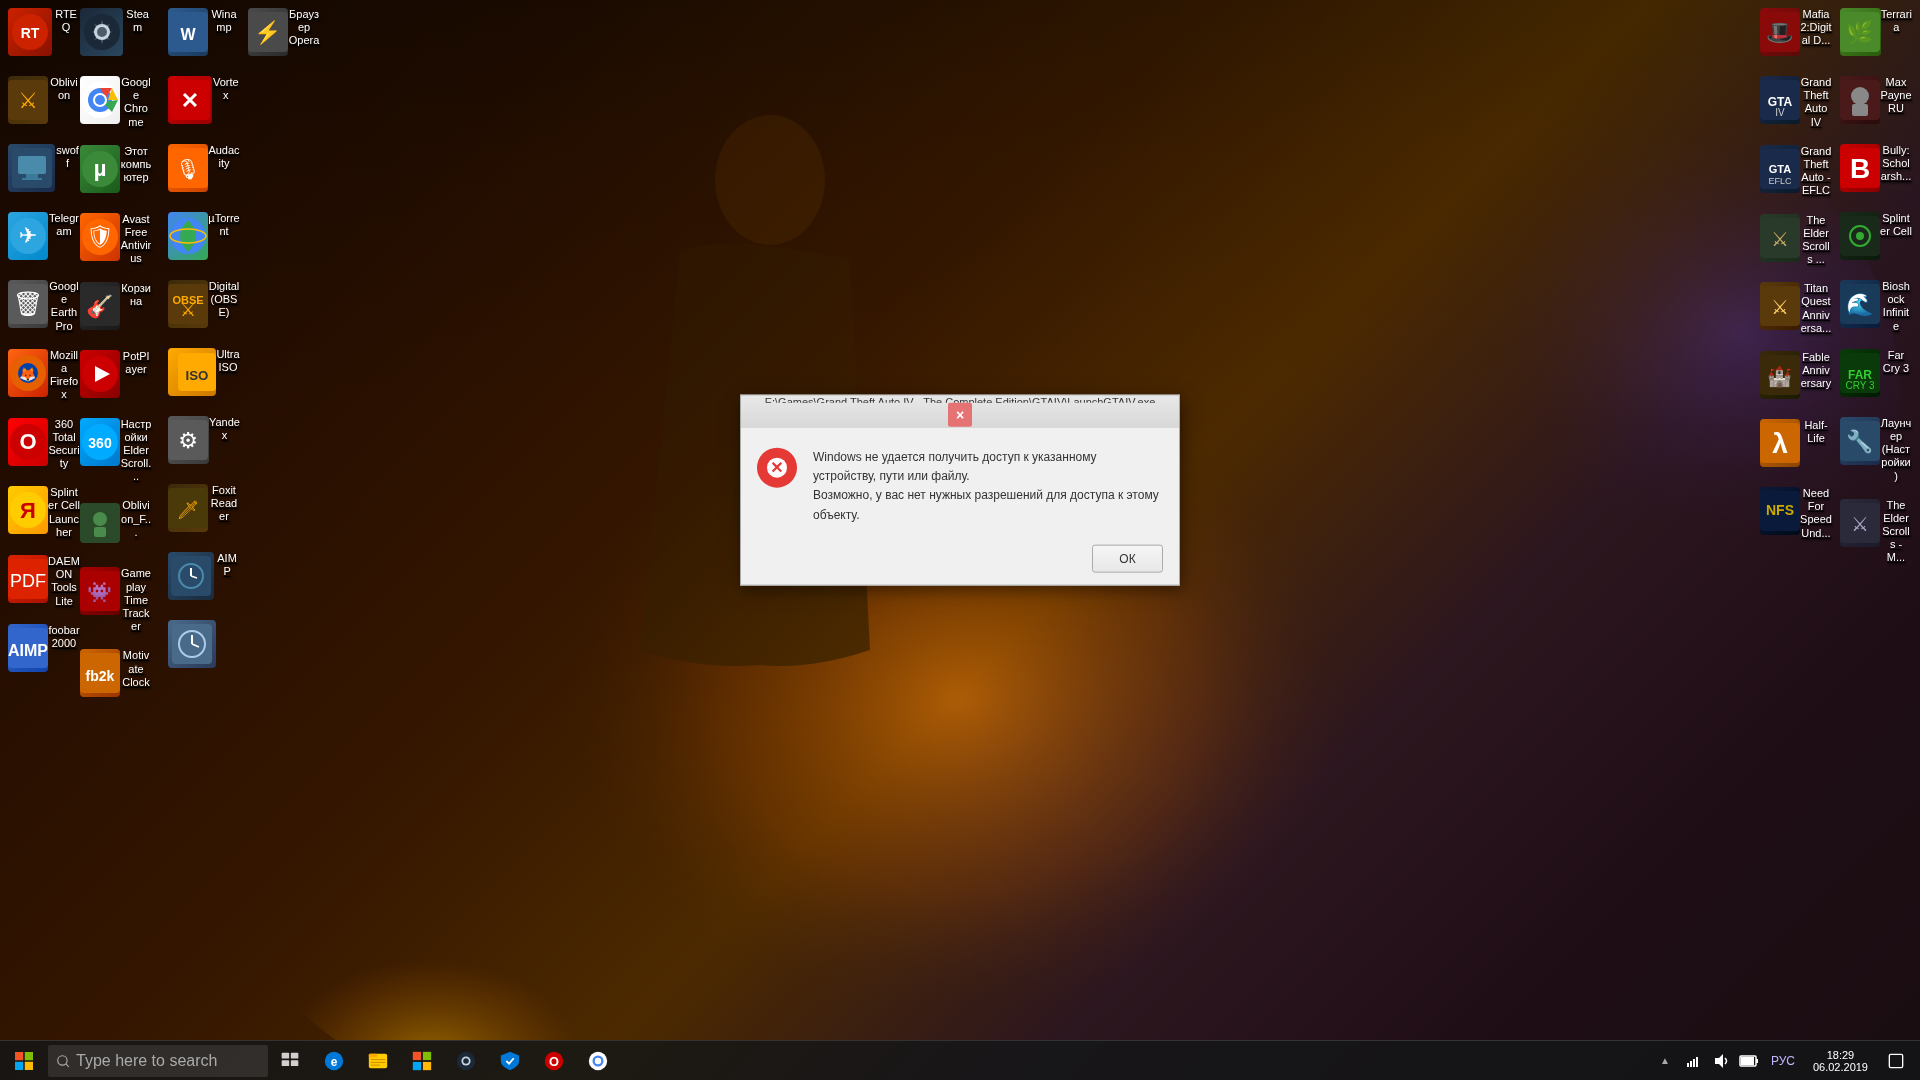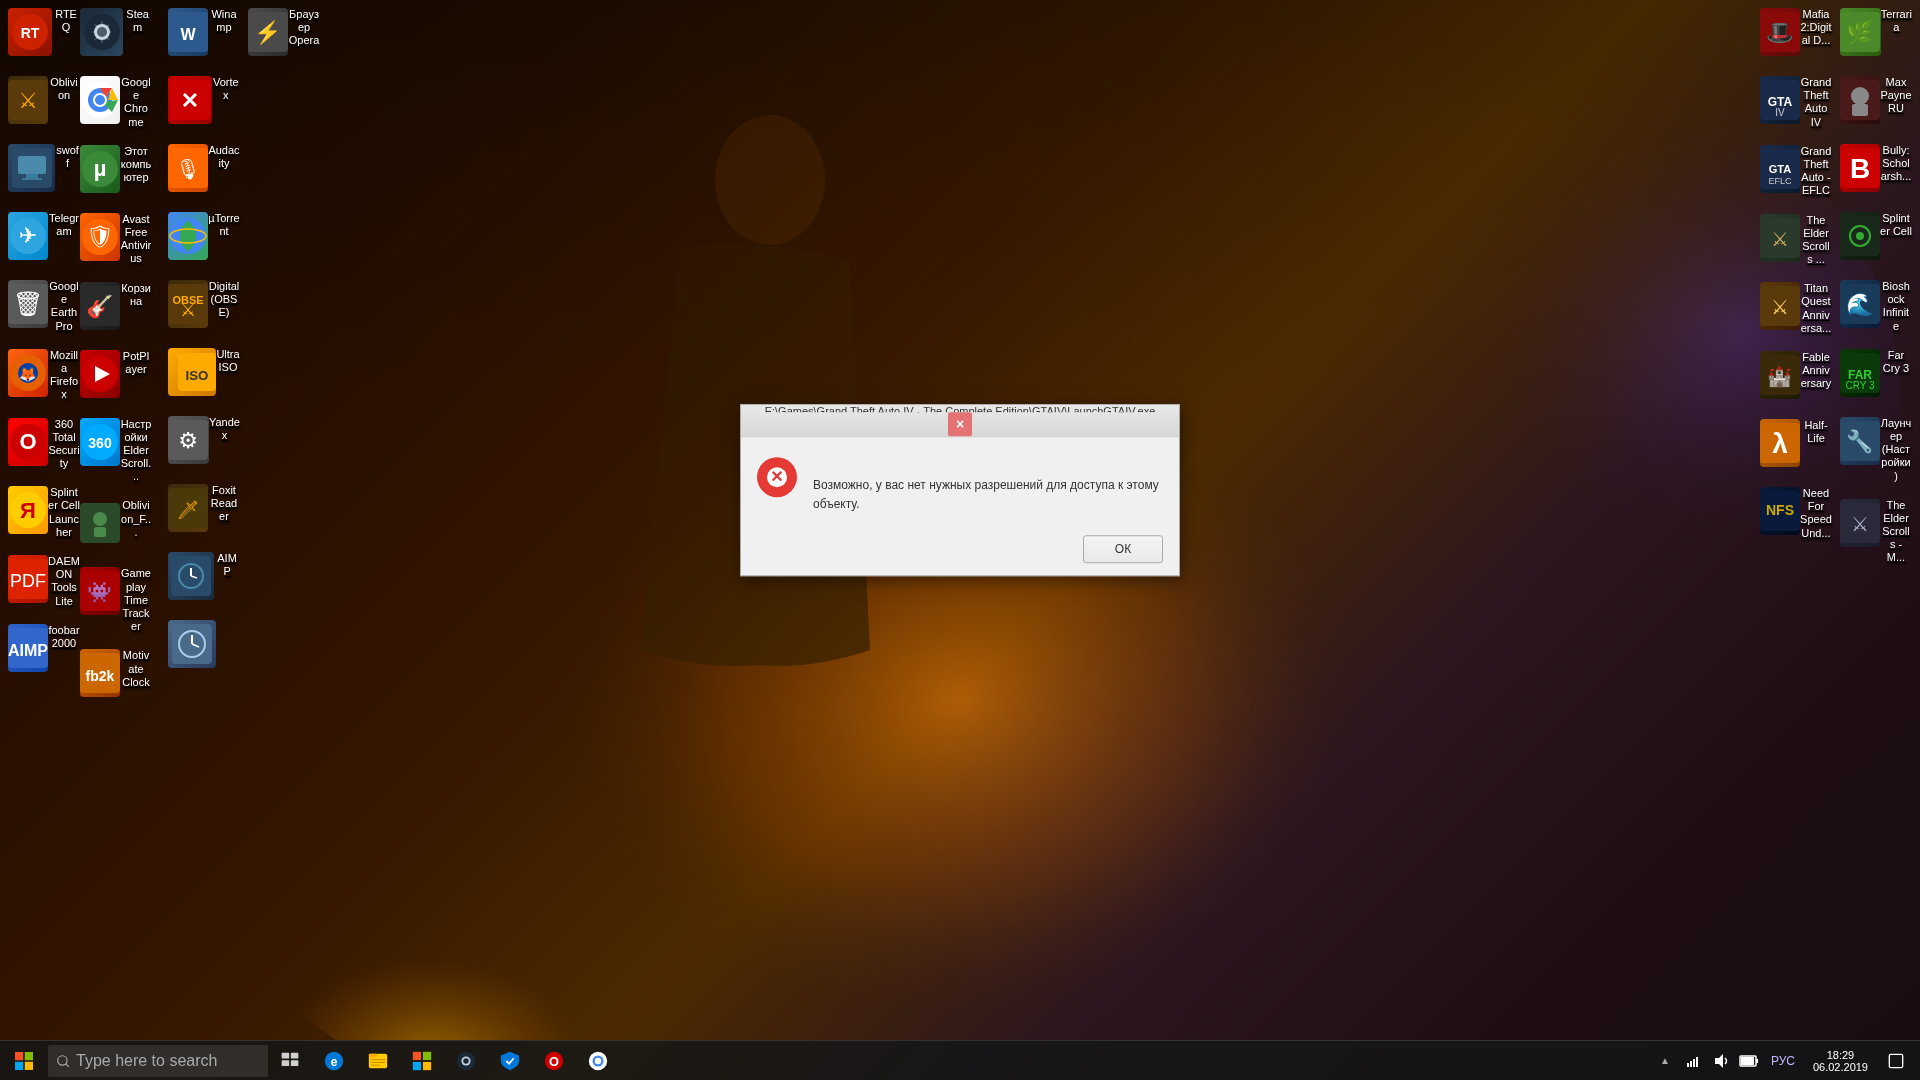--- a/index.html
+++ b/index.html
@@ -294,21 +294,21 @@
       flex: 1;
     }
 
     .dialog-footer {
       padding: 8px 16px 12px;
       display: flex;
       justify-content: flex-end;
     }
 
     .dialog-ok-btn {
-      width: 80px;
+      width: 71px;
       height: 28px;
       background: linear-gradient(180deg, #f5f5f5, #e8e8e8);
       border: 1px solid #aaa;
       border-radius: 3px;
       font-size: 12px;
       cursor: pointer;
       color: #333;
       display: flex;
       align-items: center;
       justify-content: center;
@@ -831,21 +831,21 @@
       <div class="dialog-close-btn">×</div>
     </div>
     <div class="dialog-body">
       <div class="dialog-error-icon">
         <svg width="24" height="24" viewBox="0 0 24 24" fill="none">
           <circle cx="12" cy="12" r="10" fill="white"></circle>
           <text x="12" y="17" text-anchor="middle" fill="#e53935" font-size="16" font-weight="bold">✕</text>
         </svg>
       </div>
       <div class="dialog-message">
-        <br>
+        <span>Windows не удается получить доступ к указанному устройству, пути или файлу.</span><br>
         <span>Возможно, у вас нет нужных разрешений для доступа к этому объекту.</span>
       </div>
     </div>
     <div class="dialog-footer">
       <button class="dialog-ok-btn">ОК</button>
     </div>
   </div>
 </div>
 
 <div class="taskbar">

